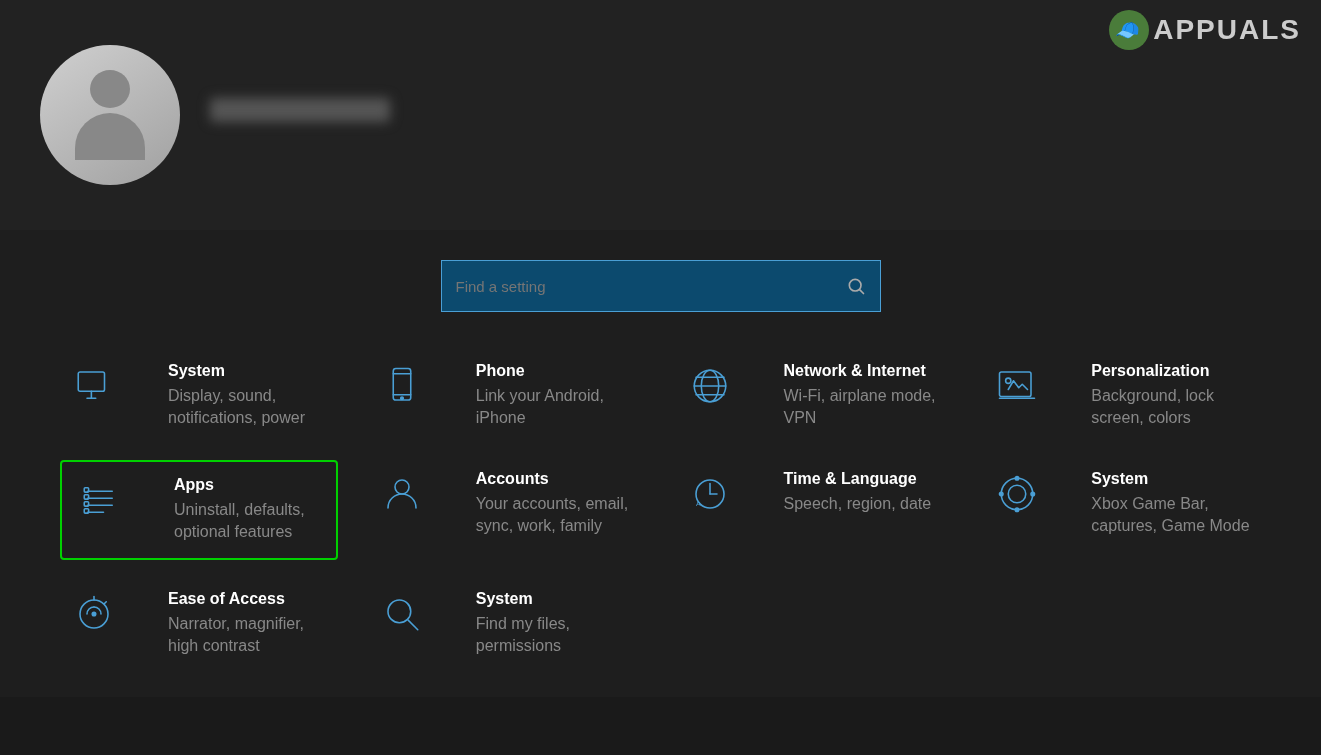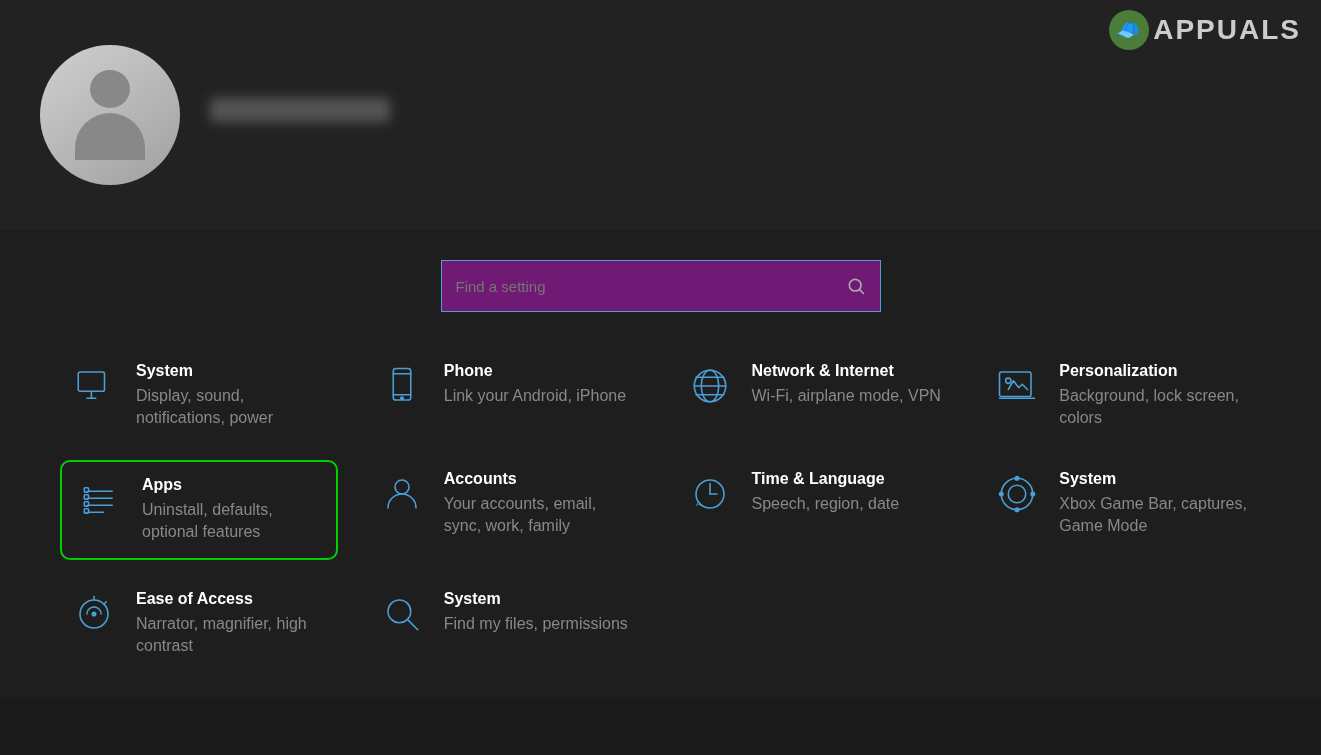--- a/index.html
+++ b/index.html
@@ -112,21 +112,21 @@
     
     .search-container {
       display: flex;
       justify-content: center;
       margin-bottom: 40px;
     }
 
     .search-box {
       width: 440px;
       height: 52px;
-      background: #701a75;
+      background: #0c4a6e;
       border: 1.5px solid #4a9fd5;
       display: flex;
       align-items: center;
       padding: 0 14px;
       gap: 10px;
     }
 
     .search-input {
       flex: 1;
       background: transparent;
@@ -158,21 +158,21 @@
       align-items: flex-start;
       gap: 18px;
       padding: 10px;
       cursor: pointer;
       border-radius: 4px;
       transition: background 0.1s;
     }
 
     .settings-item.highlighted {
       border: 2px solid #00d000;
-      border-radius: 10px;
+      border-radius: 4px;
       padding: 14px;
     }
 
     .icon-container {
       width: 48px;
       height: 48px;
       flex-shrink: 0;
       display: flex;
       align-items: center;
       justify-content: center;
@@ -185,20 +185,21 @@
       stroke: #4a9fd5;
       stroke-width: 1.8;
       stroke-linecap: round;
       stroke-linejoin: round;
     }
 
     .item-text {
       display: flex;
       flex-direction: column;
       gap: 5px;
+      margin-left: 32px;
     }
 
     .item-title {
       font-size: 16px;
       font-weight: 600;
       color: #ffffff;
     }
 
     .item-desc {
       font-size: 16px;

